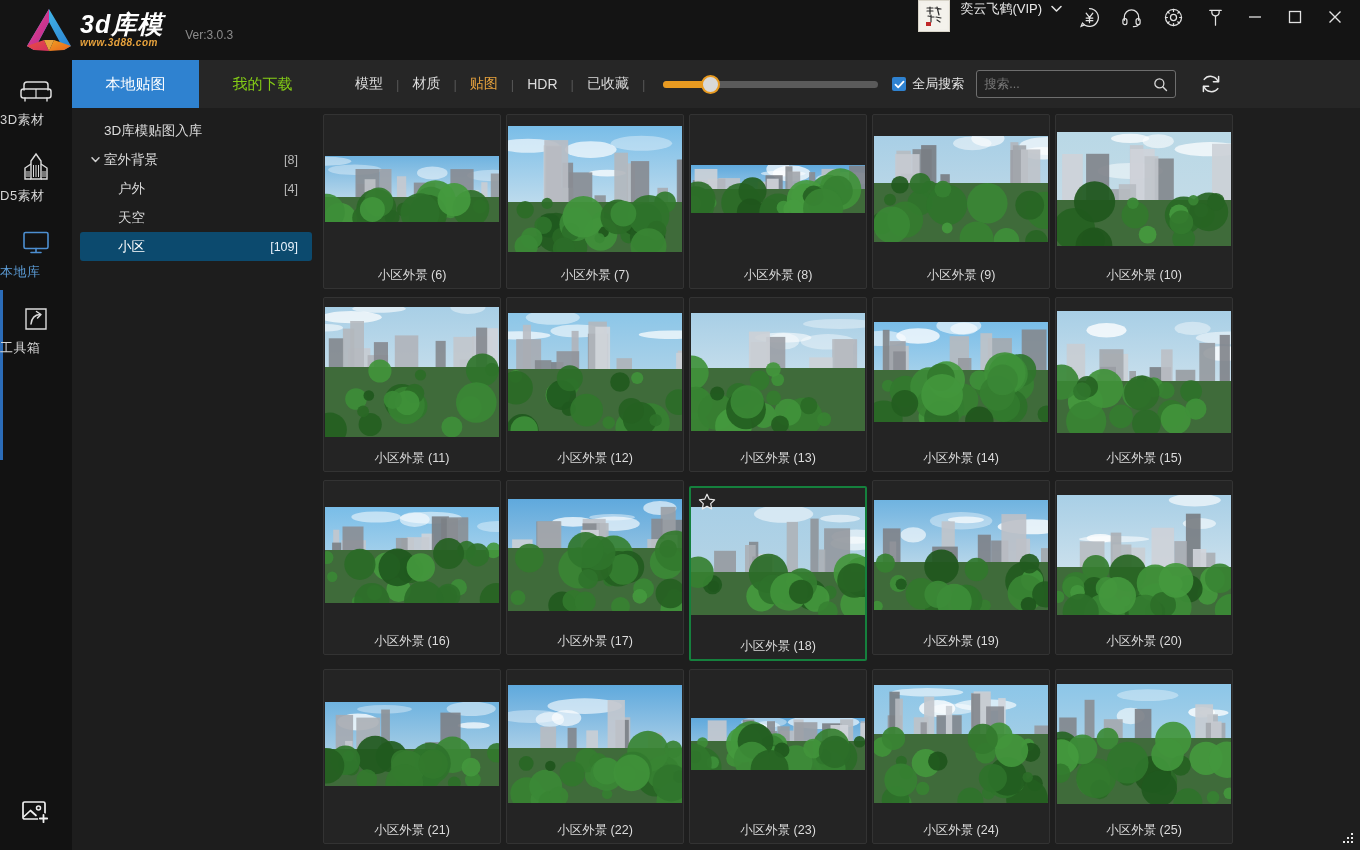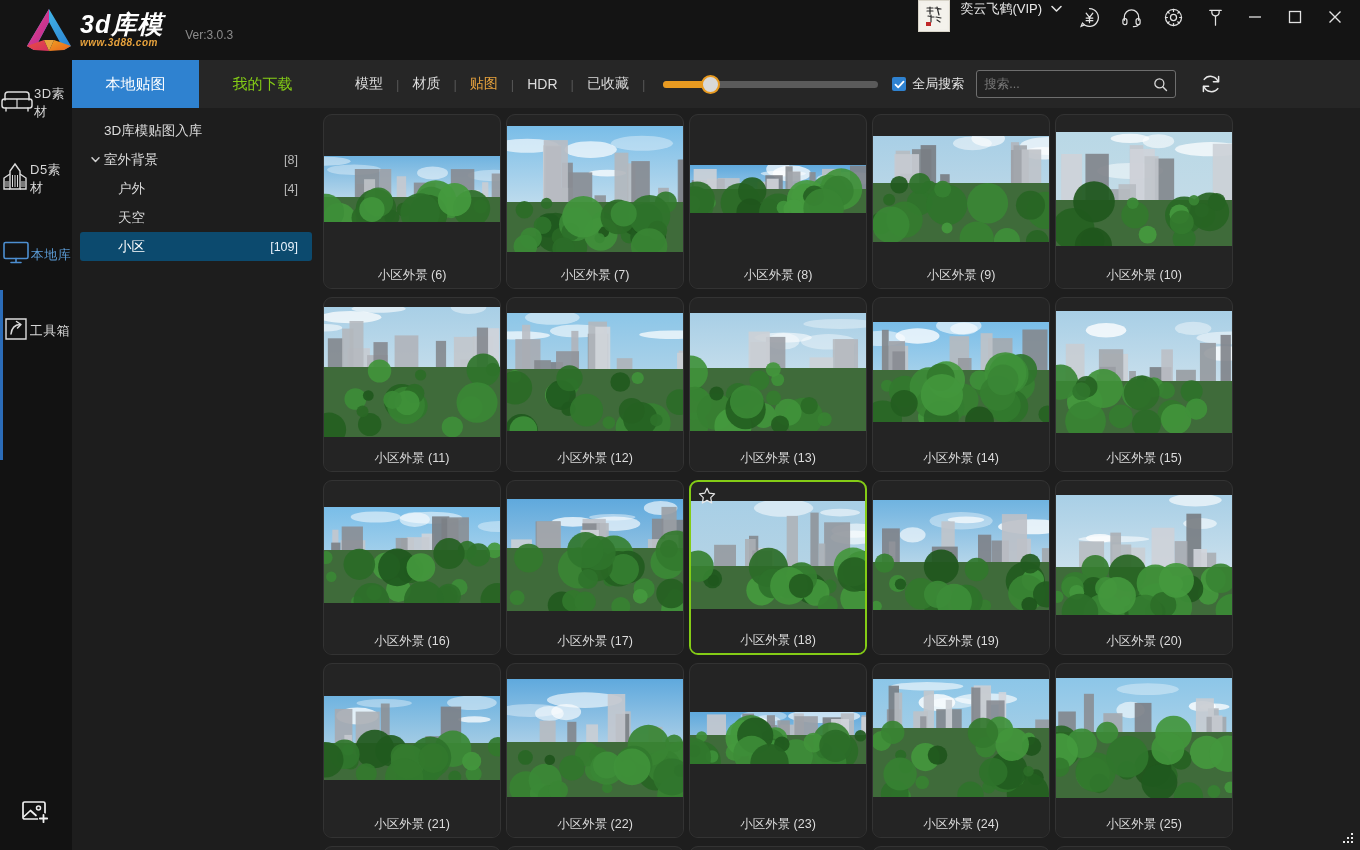--- a/index.html
+++ b/index.html
@@ -49,21 +49,21 @@
   .win-btn:first-of-type { margin-left: 14px; }
 
   
   .rail {
     position: absolute; left: 0; top: 60px; width: 72px; height: 790px;
     background: #121212;
     display: flex; flex-direction: column; align-items: center;
   }
   .rail-item {
     width: 72px; height: 70px; margin-top: 6px;
-    display: flex; flex-direction: row; align-items: center; justify-content: center;
+    display: flex; flex-direction: column; justify-content: center;
     position: relative;
   }
   .rail-item .r-ico { height: 34px; display: flex; align-items: center; justify-content: center; }
   .rail-item .r-lbl { font-size: 13px; color: #d6d6d6; margin-top: 3px; letter-spacing: .5px; }
   .rail-item.active .r-lbl { color: #5b9bd5; }
   .rail-spacer { flex: 1; }
   .rail-bottom { width: 72px; height: 70px; display: flex; align-items: center; justify-content: center; }
   .rail-accent {
     position: absolute; left: 0; top: 230px; width: 3px; height: 170px; background: #2b6cb8;
   }
@@ -128,24 +128,24 @@
   .grid-area {
     position: absolute; left: 320px; top: 108px; width: 1040px; height: 742px;
     background: #1e1e1e; overflow: hidden;
   }
   .grid {
     display: grid; grid-template-columns: repeat(5, 183px); gap: 8px 0px;
     padding: 6px 0 0 3px;
   }
   .card {
     width: 178px; height: 175px; background: #242424;
-    border: 1px solid #333; border-radius: 9px;
-    display: flex; flex-direction: column; position: relative; overflow: hidden;
-  }
-  .card.sel { border: 2px solid #84cc16; }
+    border: 1px solid #333; border-radius: 2px;
+    display: flex; flex-direction: column; position: relative; overflow: hidden; align-items: center;
+  }
+  .card.sel { border: 2px solid #15803d; margin-top: 6px; }
   .card-thumb {
     flex: 1; display: flex; align-items: center; justify-content: center; overflow: hidden;
   }
   .thumb-img { width: 100%; display: block; }
   .card-label {
     height: 26px; display: flex; align-items: center; justify-content: center;
     font-size: 12.5px; color: #dcdcdc; background: #242424;
   }
   .star-badge { position: absolute; left: 6px; top: 4px; z-index: 3; }
 

